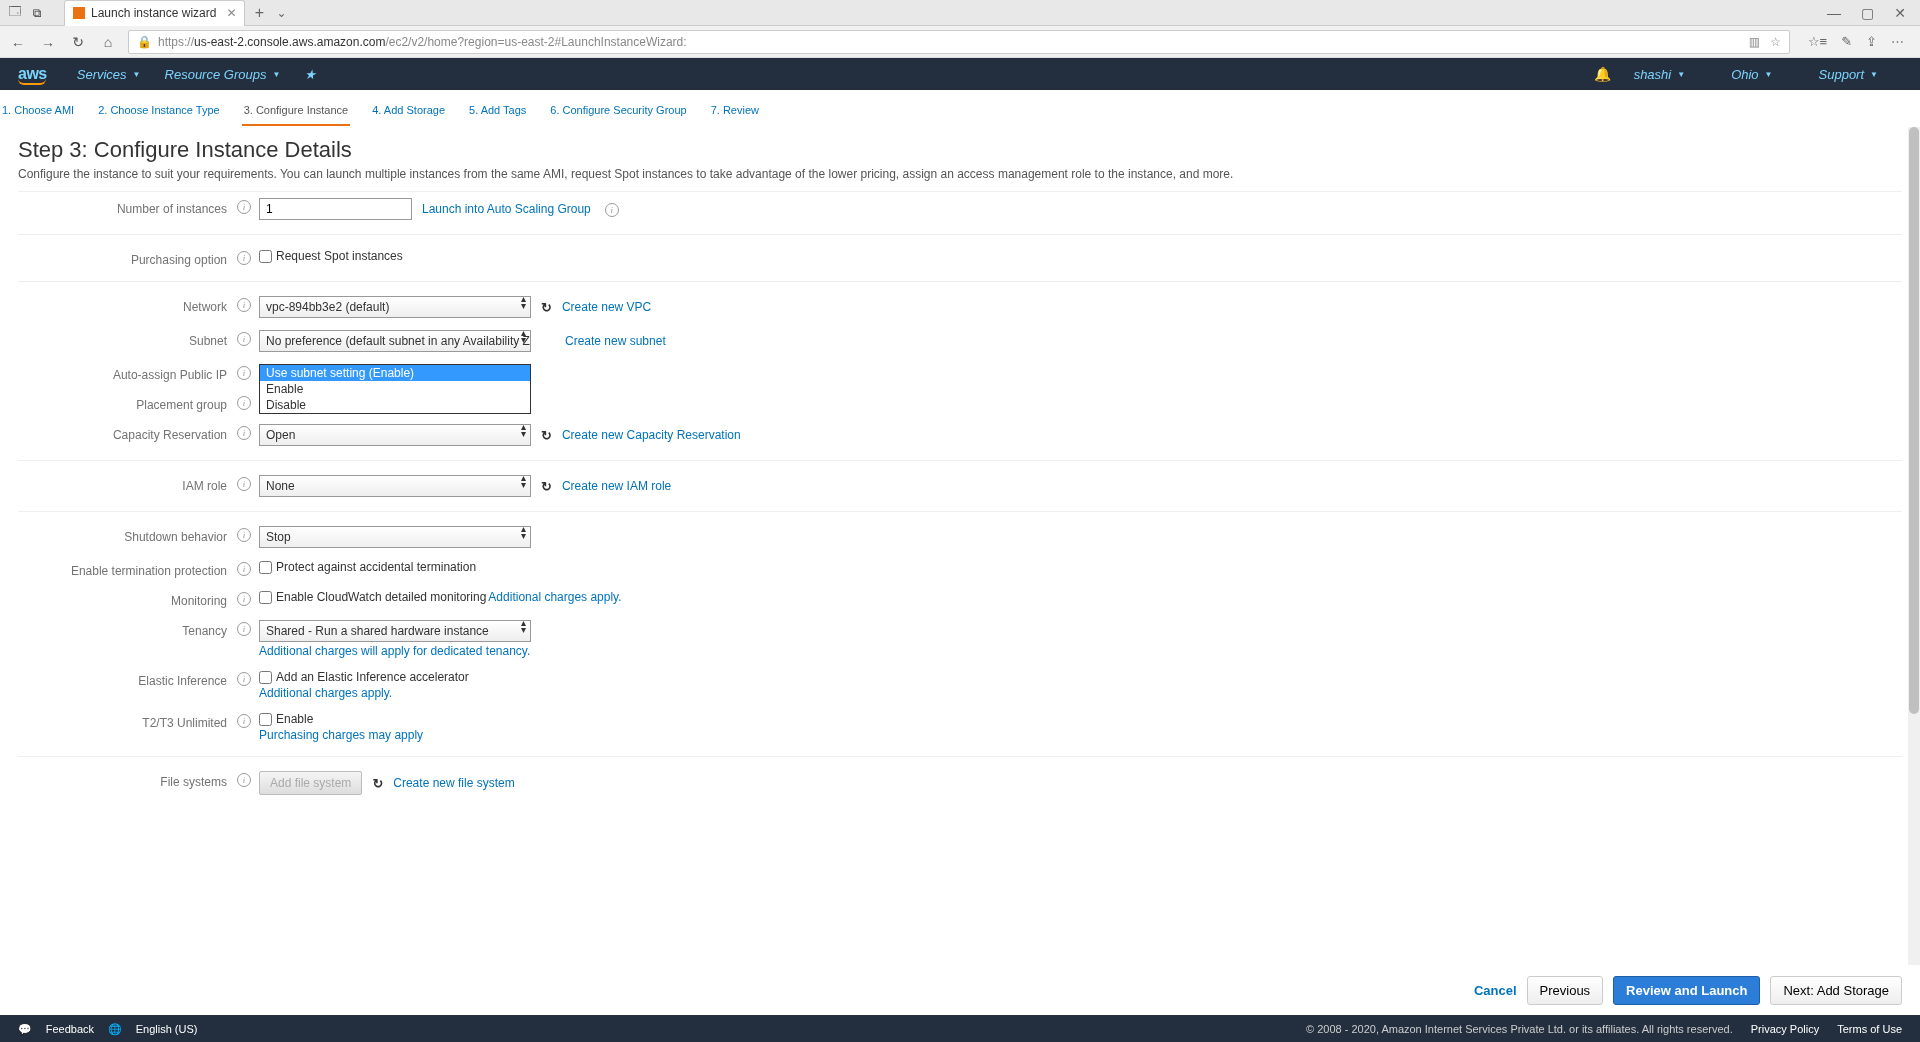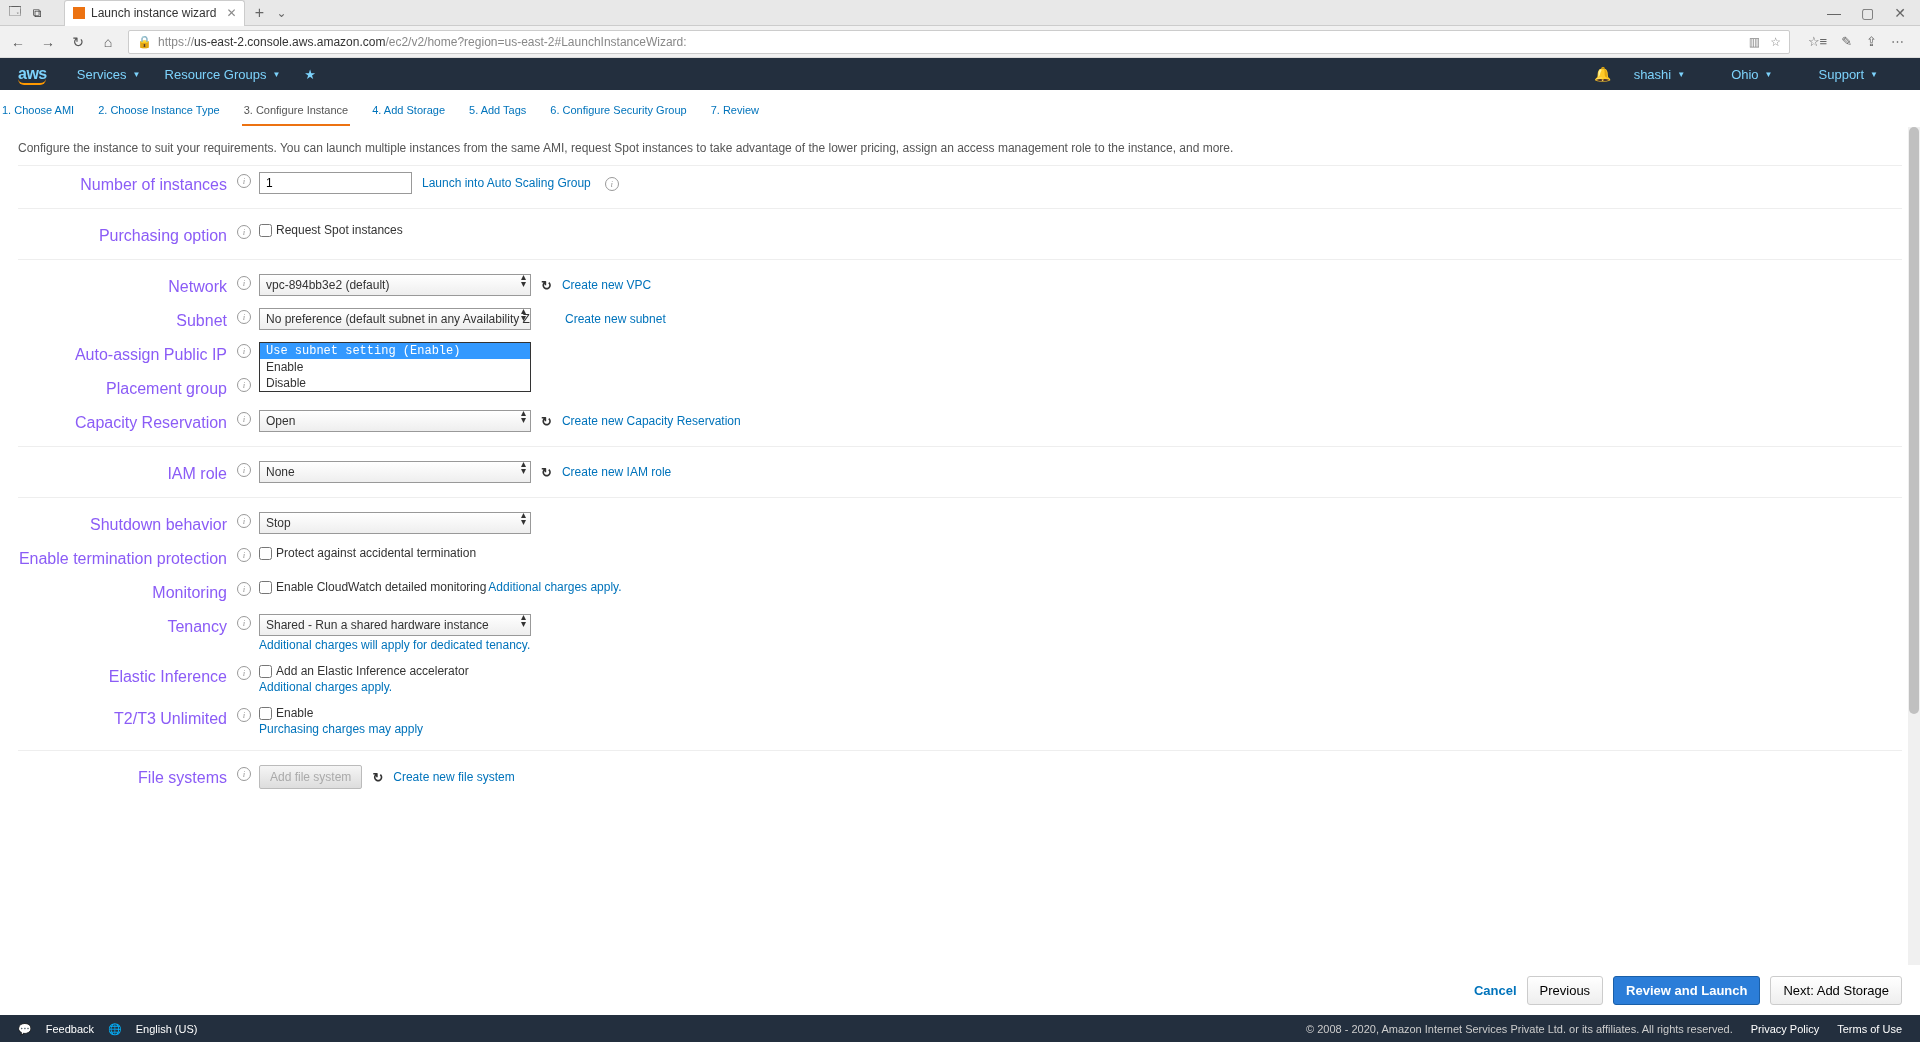--- a/index.html
+++ b/index.html
@@ -15,58 +15,58 @@
 .addr-bar { height: 32px; background: #f1f1f1; display: flex; align-items: center; padding: 0 8px; gap: 10px; border-bottom: 1px solid #ddd; }
 .addr-icon { width: 20px; text-align: center; color: #555; font-size: 14px; cursor: pointer; }
 .url-box { flex: 1; background: #fff; border: 1px solid #ccc; border-radius: 2px; height: 24px; display: flex; align-items: center; padding: 0 8px; font-size: 12px; color: #555; }
 .url-main { color: #333; }
 .addr-right { display: flex; gap: 14px; padding: 0 8px; color: #666; }
 
 
 .aws-nav { background: #232f3e; height: 32px; display: flex; align-items: center; padding: 0 18px; color: #7dd3fc; font-size: 13px; }
 .aws-logo { font-weight: bold; font-size: 16px; letter-spacing: -0.5px; margin-right: 30px; position: relative; }
 .aws-logo::after { content: ""; position: absolute; left: 0; bottom: -2px; width: 28px; height: 5px; border-bottom: 2px solid #ff9900; border-radius: 0 0 6px 6px; }
-.nav-item { margin-right: 24px; cursor: pointer; display: flex; align-items: center; gap: 6px; }
+.nav-item { margin-right: 24px; cursor: pointer; display: flex; align-items: center; gap: 6px; font-style: italic; }
 .nav-caret { font-size: 8px; }
 .nav-right { margin-left: auto; display: flex; align-items: center; gap: 22px; }
 .bell { font-size: 14px; }
 .pin { font-size: 13px; }
 
 
 .steps { display: flex; padding: 10px 0 0; gap: 20px; font-size: 11px; border-bottom: 1px solid transparent; }
 .step { color: #0073bb; padding: 4px 2px 8px; cursor: pointer; border-bottom: 2px solid transparent; }
 .step.active { color: #555; border-bottom: 2px solid #ec7211; }
 
 
 .content { padding: 10px 18px 0; height: calc(100vh - 26px - 32px - 32px - 36px - 50px - 28px); overflow-y: auto; position: relative; }
 .h1 { font-size: 22px; font-weight: 400; color: #333; }
 .desc { font-size: 12px; color: #555; margin: 4px 0 10px; }
 
 .form { border-top: 1px solid #eee; }
 .row { display: flex; align-items: flex-start; padding: 6px 0; min-height: 30px; position: relative; }
 .row.sep { border-bottom: 1px solid #eee; padding-bottom: 14px; margin-bottom: 8px; }
-.row-label { width: 215px; text-align: right; color: #8b5cf6; font-size: 16px; padding-top: 4px; padding-right: 6px; }
+.row-label { width: 215px; text-align: right; color: #737373; font-size: 12px; padding-top: 4px; padding-right: 6px; }
 .info-i { display: inline-flex; width: 14px; height: 14px; border: 1px solid #999; border-radius: 50%; align-items: center; justify-content: center; font-size: 9px; color: #999; margin: 2px 8px 0 4px; font-style: italic; font-family: serif; }
 .row-ctrl { display: flex; align-items: center; gap: 10px; flex-wrap: wrap; position: relative; }
 .row-sub { margin-left: 0; font-size: 12px; }
 
 input[type=text].nbox { width: 153px; height: 22px; border: 1px solid #999; padding: 0 6px; font-size: 12px; }
 .sel { width: 272px; height: 22px; border: 1px solid #999; background: linear-gradient(#fff, #eee); font-size: 12px; padding: 0 18px 0 6px; position: relative; display: flex; align-items: center; cursor: pointer; overflow: hidden; white-space: nowrap; }
 .sel::after { content: "▾"; position: absolute; right: 4px; font-size: 10px; top: 3px; }
 .sel::before { content: "▴"; position: absolute; right: 4px; font-size: 10px; top: -4px; }
 .link { color: #0073bb; font-size: 12px; cursor: pointer; }
 .refresh { font-size: 13px; cursor: pointer; color: #333; font-weight: bold; }
 .chk { display: flex; align-items: center; gap: 4px; font-size: 12px; color: #333; }
 .chk input { margin: 0; }
 .btn-disabled { background: linear-gradient(#f5f5f5,#ddd); border: 1px solid #bbb; color: #aaa; padding: 4px 10px; font-size: 12px; border-radius: 2px; }
 
 
 .dropdown-open { position: absolute; top: 0; left: 0; width: 272px; border: 1px solid #333; background: #fff; z-index: 10; }
 .dropdown-open .opt { padding: 1px 6px; font-size: 12px; cursor: pointer; }
-.dropdown-open .opt.sel-opt { background: #3399ff; color: #fff; font-family: Liberation Mono, monospace; }
+.dropdown-open .opt.sel-opt { background: #3399ff; color: #fff; }
 
 
 .wizard-footer { height: 50px; display: flex; align-items: center; justify-content: flex-end; padding: 0 18px; gap: 10px; }
 .btn { padding: 6px 12px; font-size: 13px; border-radius: 3px; cursor: pointer; border: 1px solid #ccc; background: linear-gradient(#fff,#eee); }
 .btn-link { color: #0073bb; border: none; background: none; font-weight: bold; }
 .btn-primary { background: #2b7dd8; color: #fff; border: 1px solid #1a5fa8; font-weight: bold; }
 
 
 .aws-footer { background: #232f3e; height: 28px; display: flex; align-items: center; padding: 0 18px; color: #ccc; font-size: 11px; }
 .aws-footer .left { display: flex; align-items: center; gap: 14px; }
@@ -154,20 +154,21 @@
   <span class="step">5. Add Tags</span>
   <span class="step">6. Configure Security Group</span>
   <span class="step">7. Review</span>
 </div>
 
 <div class="content">
   <div class="scroll-ind">
       <div class="scroll-thumb"></div>
     </div>
 
+  <h1 class="h1">Step 3: Configure Instance Details</h1>
   <p class="desc">Configure the instance to suit your requirements. You can launch multiple instances from the same AMI, request Spot instances to take advantage of the lower pricing, assign an access management role to the instance, and more.</p>
 
   <div class="form">
 
     <div class="row sep">
       <div class="row-label">Number of instances</div>
       <span class="info-i">i</span>
       <div class="row-ctrl">
         <input type="text" class="nbox" value="1" style="">
         <span class="link">Launch into Auto Scaling Group</span>

